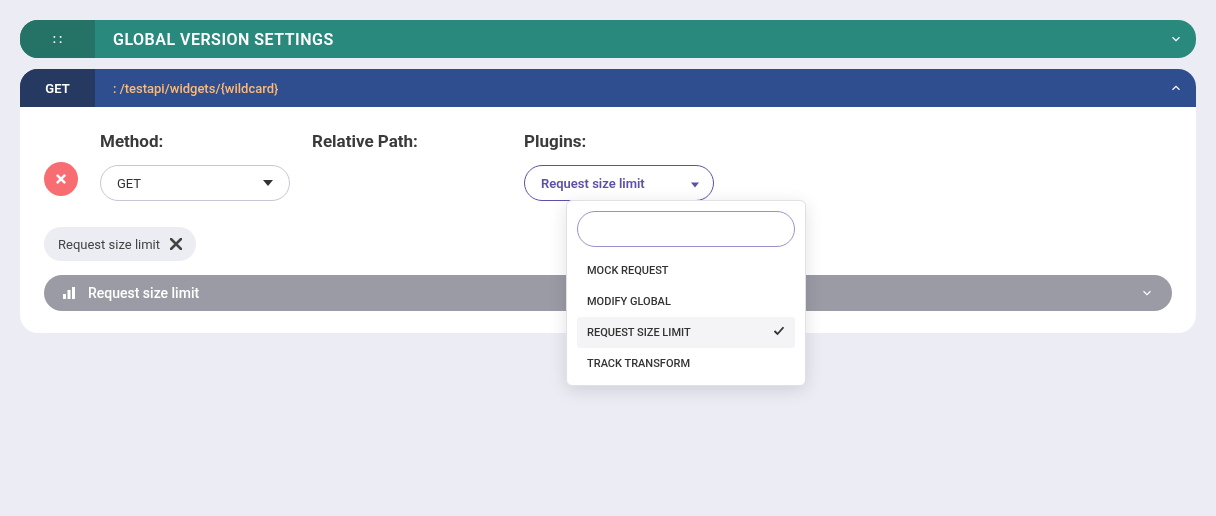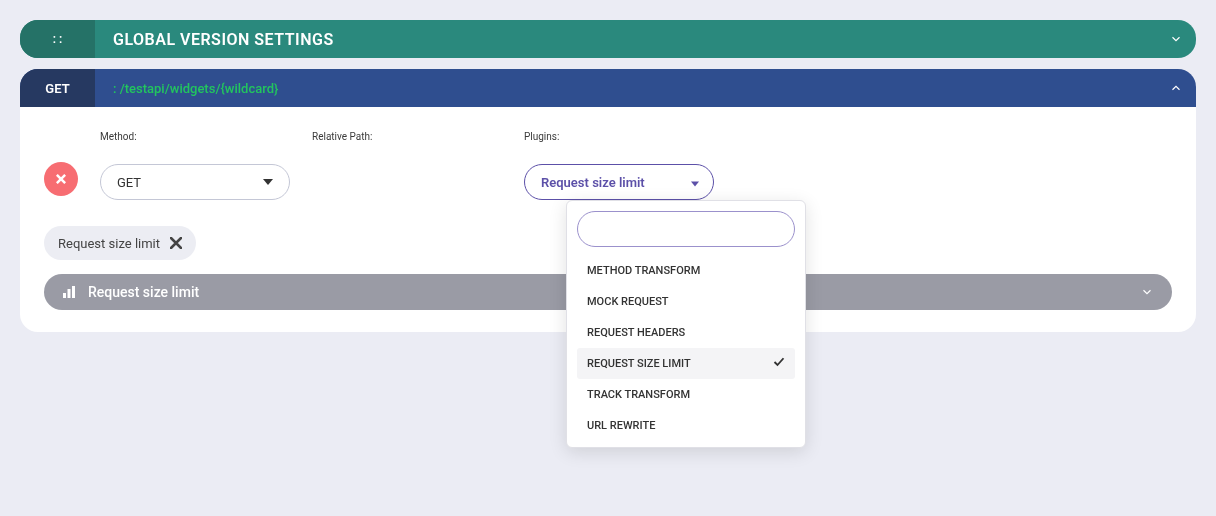--- a/index.html
+++ b/index.html
@@ -70,21 +70,21 @@
       display: flex;
       align-items: center;
       justify-content: center;
       color: #fff;
       font-size: 13px;
       font-weight: 600;
     }
     .op-header-path {
       flex: 1;
       padding-left: 18px;
-      color: #22c55e;
+      color: #fdba74;
       font-size: 13px;
       font-weight: 500;
     }
     .op-header-chevron {
       width: 40px;
       display: flex;
       align-items: center;
       justify-content: center;
       color: #fff;
       cursor: pointer;
@@ -121,24 +121,24 @@
       height: 10px;
       stroke: #fff;
       stroke-width: 3;
     }
     
     .field-group {
       display: flex;
       flex-direction: column;
     }
     .field-label {
-      font-size: 10px;
-      font-weight: 400;
+      font-size: 17px;
+      font-weight: 700;
       color: #3a3a3a;
-      margin-bottom: 22px;
+      margin-bottom: 14px;
     }
     .method-group { width: 190px; }
     .path-group { width: 190px; justify-content: flex-end; }
     .plugins-group { width: 190px; justify-content: flex-end; }
     
     .select-control, .text-control {
       height: 36px;
       border: 1px solid #c4c7d6;
       border-radius: 18px;
       padding: 0 16px;
@@ -410,35 +410,29 @@
           <polyline points="6 9 12 15 18 9"></polyline>
         </svg>
     </span>
   </div>
 </div>
 
 <div class="dropdown">
   <input type="text" class="dropdown-search" style="">
   <div class="dropdown-list" id="dropdown-list">
 
-  <div class="dropdown-item">
-        <span>METHOD TRANSFORM</span>
-      </div>
       <div class="dropdown-item">
         <span>MOCK REQUEST</span>
       </div>
       <div class="dropdown-item">
-        <span>REQUEST HEADERS</span>
+        <span>MODIFY GLOBAL</span>
       </div>
       <div class="dropdown-item selected">
         <span>REQUEST SIZE LIMIT</span>
         <span class="check-icon"><svg viewBox="0 0 16 16">
             <polyline points="2 8 6 12 14 3"></polyline>
           </svg></span>
       </div>
       <div class="dropdown-item">
         <span>TRACK TRANSFORM</span>
       </div>
-      <div class="dropdown-item">
-        <span>URL REWRITE</span>
-      </div>
     </div>
 </div>
 
 </body></html>

